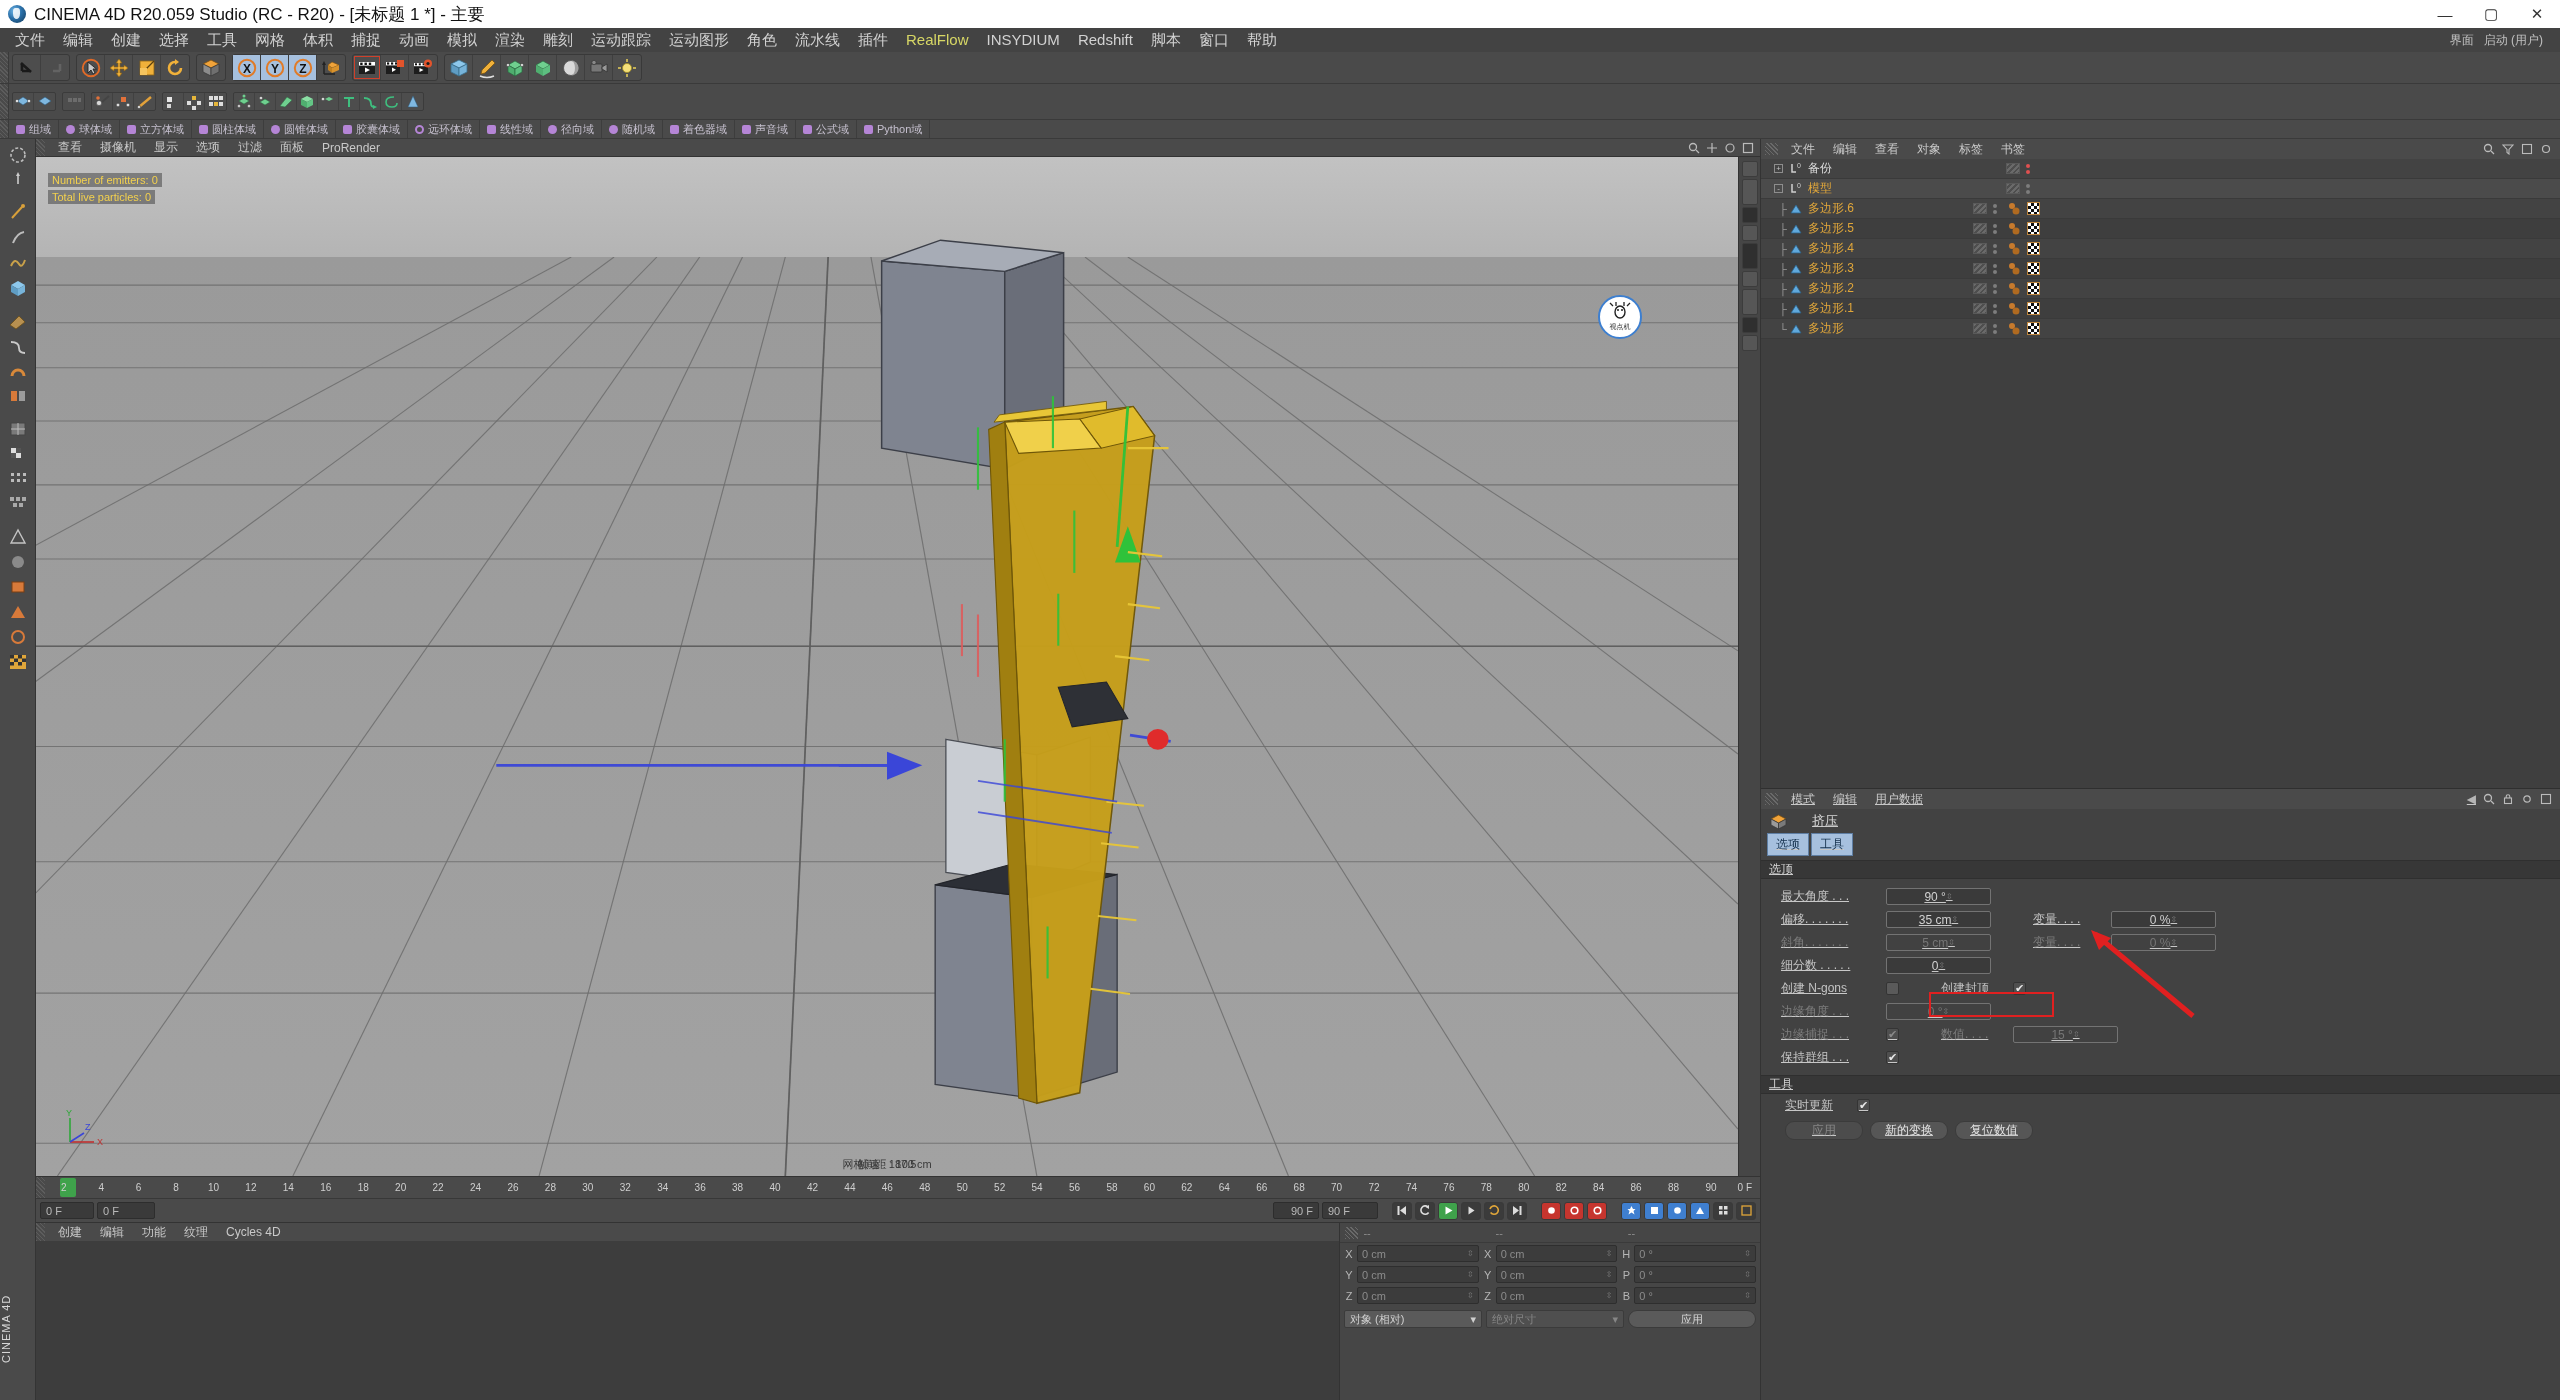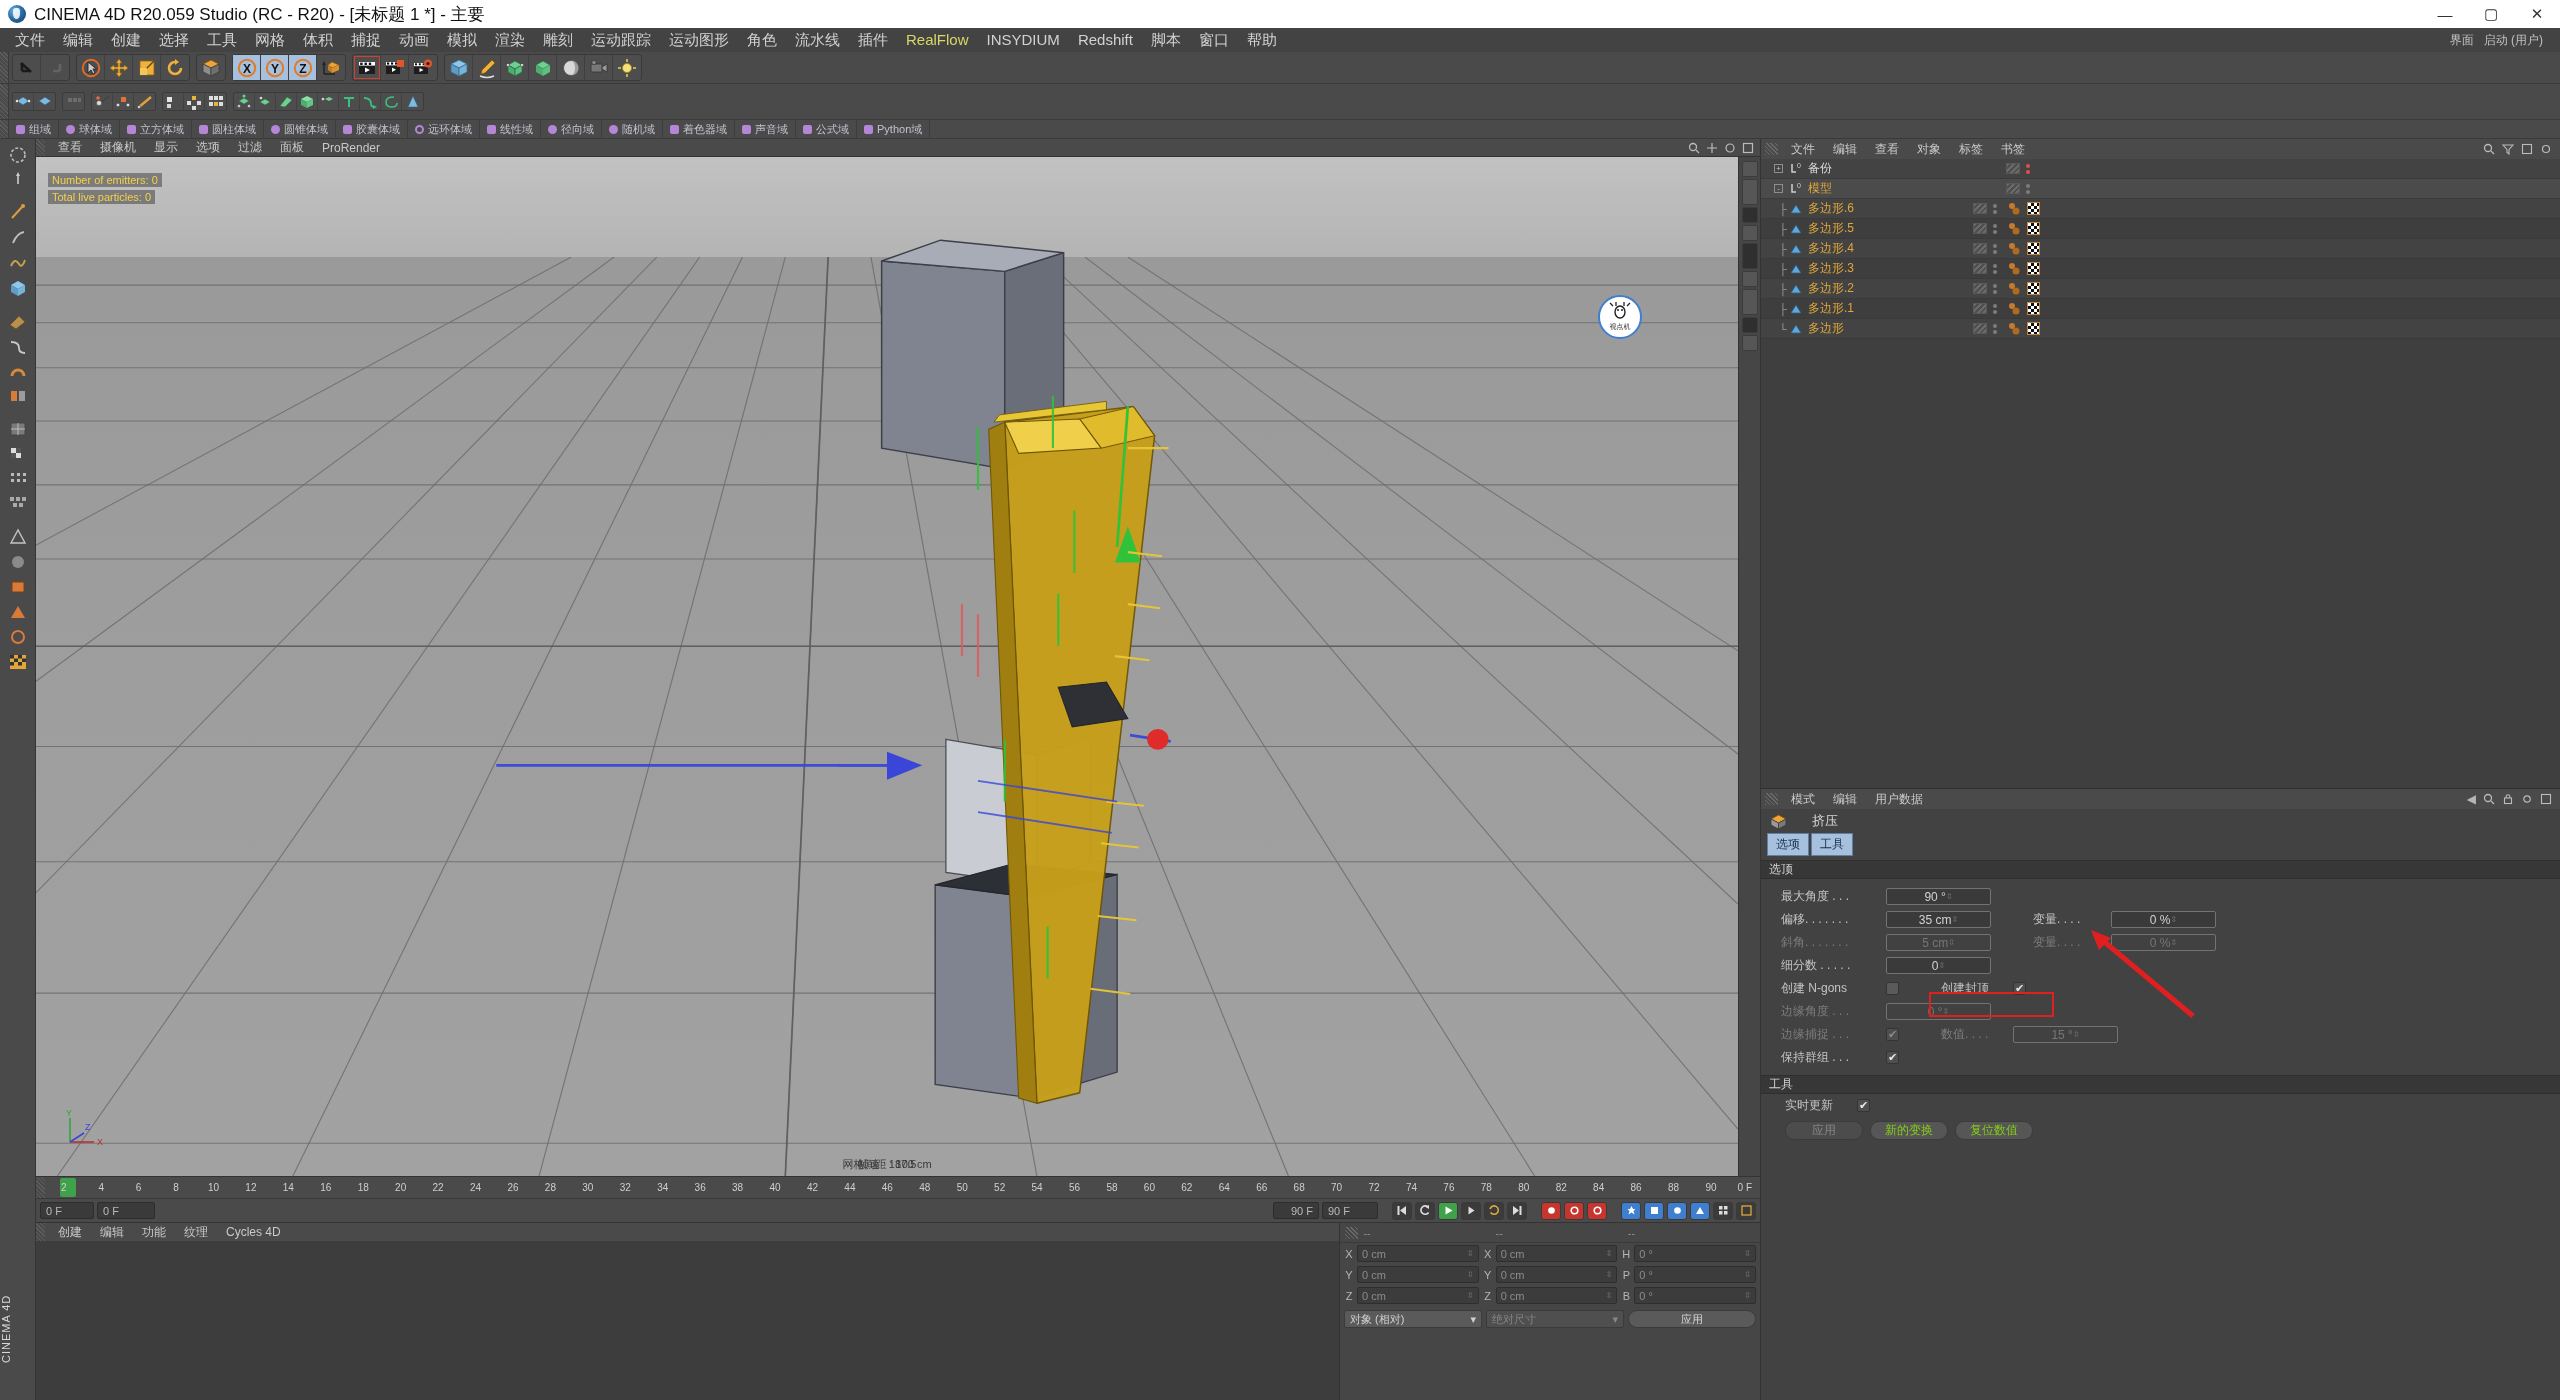--- a/index.html
+++ b/index.html
@@ -183,21 +183,21 @@
   .odots i{width:4px;height:4px;border-radius:50%;background:#7d7d7d;}
   .odots.red i{background:#e05050;}
   .otags{display:flex;align-items:center;gap:4px;}
   .checker{width:13px;height:13px;border:1px solid #c08840;
     background-image:
       linear-gradient(45deg,#111 25%,transparent 25%,transparent 75%,#111 75%),
       linear-gradient(45deg,#111 25%,#fff 25%,#fff 75%,#111 75%);
     background-size:6px 6px;background-position:0 0,3px 3px;}
 
   
-  .attrmgr{flex:1;display:flex;flex-direction:column;min-height:0;background:#424242;}
+  .attrmgr{flex:1;display:flex;flex-direction:column;min-height:0;background:#424242;text-decoration:underline;}
   .ambar{height:20px;flex:0 0 20px;background:#4a4a4a;display:flex;align-items:center;font-size:12px;color:#c9c9c9;}
   .ambar .g{width:13px;height:12px;margin:0 4px;background-image:repeating-linear-gradient(45deg,#6a6a6a 0 1px,transparent 1px 3px);}
   .ambar .m{padding:0 9px;}
   .ambar .right{margin-left:auto;display:flex;gap:7px;padding-right:8px;align-items:center;color:#b5b5b5;}
   .amtitle{height:24px;display:flex;align-items:center;gap:24px;padding:0 8px;font-size:13px;color:#d6d6d6;}
   .amtabs{display:flex;gap:2px;padding:0 6px 4px 6px;}
   .amtab{background:#a6c0de;color:#16324e;font-size:12px;padding:2px 8px;border:1px solid #5f7fa4;}
   .amsection{background:#373737;height:19px;display:flex;align-items:center;padding:0 8px;
     font-size:12px;color:#d4d4d4;border-top:1px solid #2f2f2f;border-bottom:1px solid #2f2f2f;}
   .amrow{display:flex;align-items:center;height:23px;padding-left:20px;gap:0;font-size:12px;}
@@ -209,21 +209,21 @@
   .aminput .sp{font-size:8px;color:#7a7a7a;}
   .amlabel2{width:78px;color:#c4c4c4;margin-left:42px;white-space:nowrap;}
   .amlabel2.dim{color:#7c7c7c;}
   .chk{width:13px;height:13px;background:#4f4f4f;border:1px solid #343434;border-radius:2px;
     display:flex;align-items:center;justify-content:center;font-size:11px;color:#e8e8e8;}
   .chk.off{background:#5a5a5a;}
   .chk.dim{color:#8a8a8a;}
   .redbox{position:absolute;border:2px solid #e02020;}
   .ambtnrow{display:flex;gap:7px;padding:4px 0 0 24px;}
   .ambtn{height:19px;min-width:78px;background:#565656;border:1px solid #3b3b3b;border-radius:9px;
-    display:flex;align-items:center;justify-content:center;font-size:12px;color:#84cc16;padding:0 10px;}
+    display:flex;align-items:center;justify-content:center;font-size:12px;color:#e5e5e5;padding:0 10px;}
   .ambtn.dim{color:#868686;background:#4c4c4c;}
 
   .arrow-anno{position:absolute;pointer-events:none;}
 </style>
 </head>
 <body>
 
 <div class="app">
 
   <div class="titlebar">

